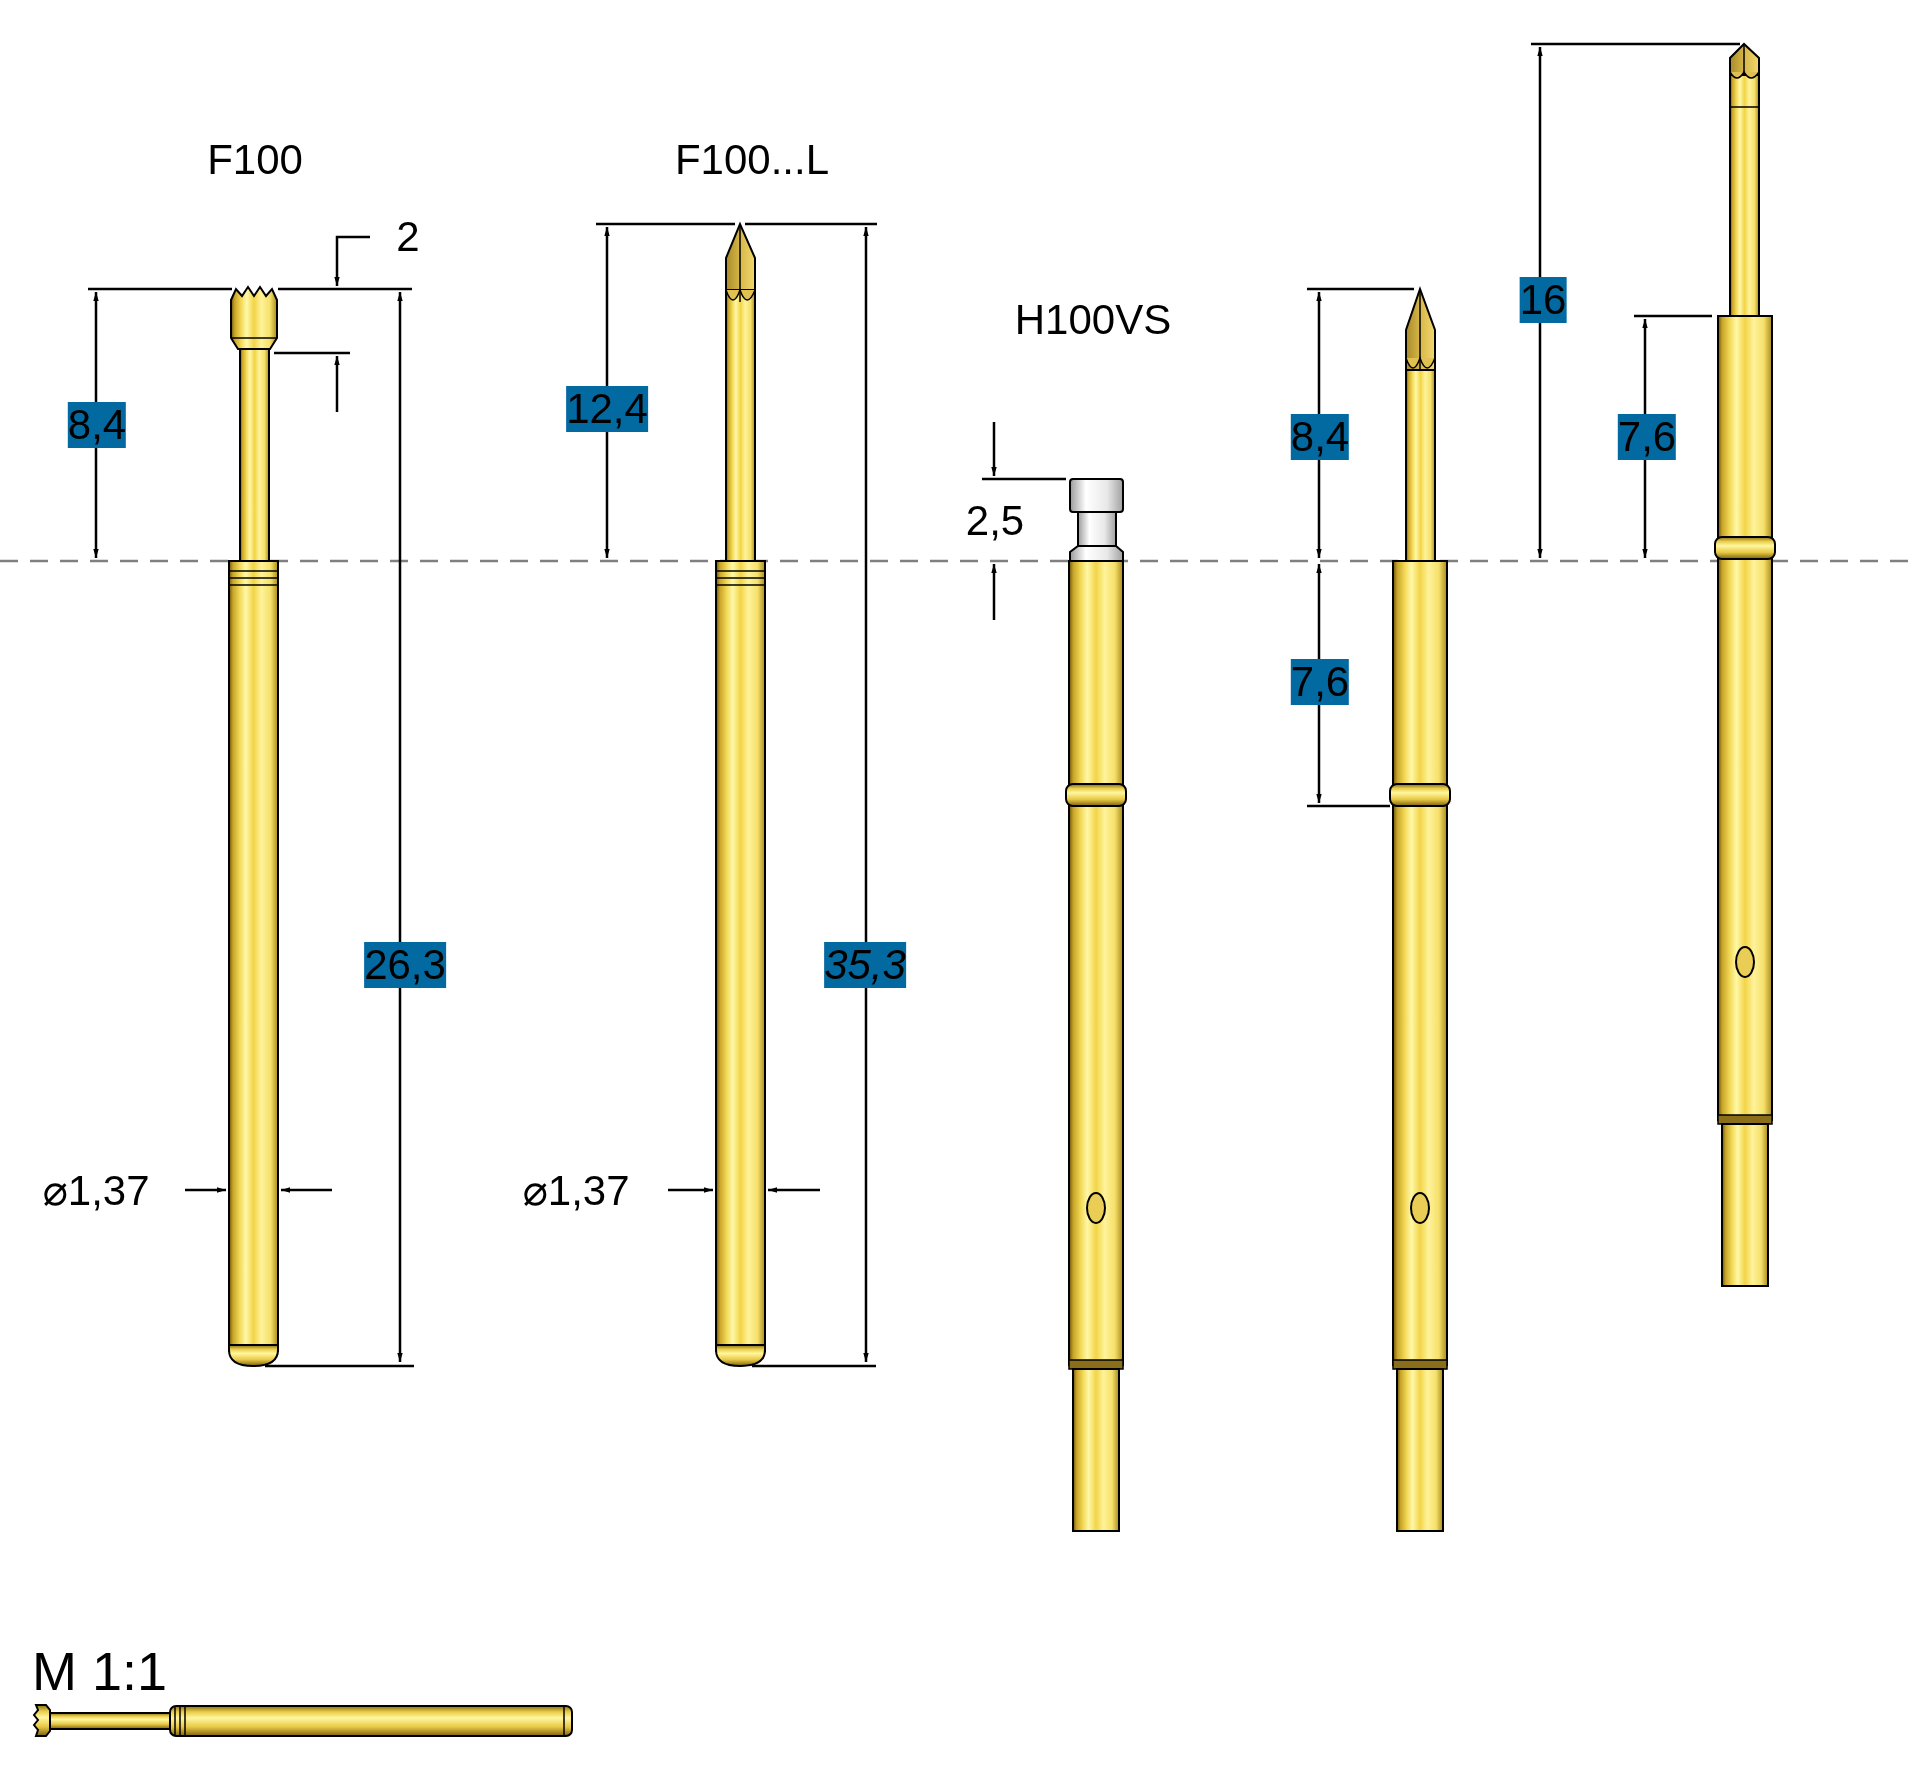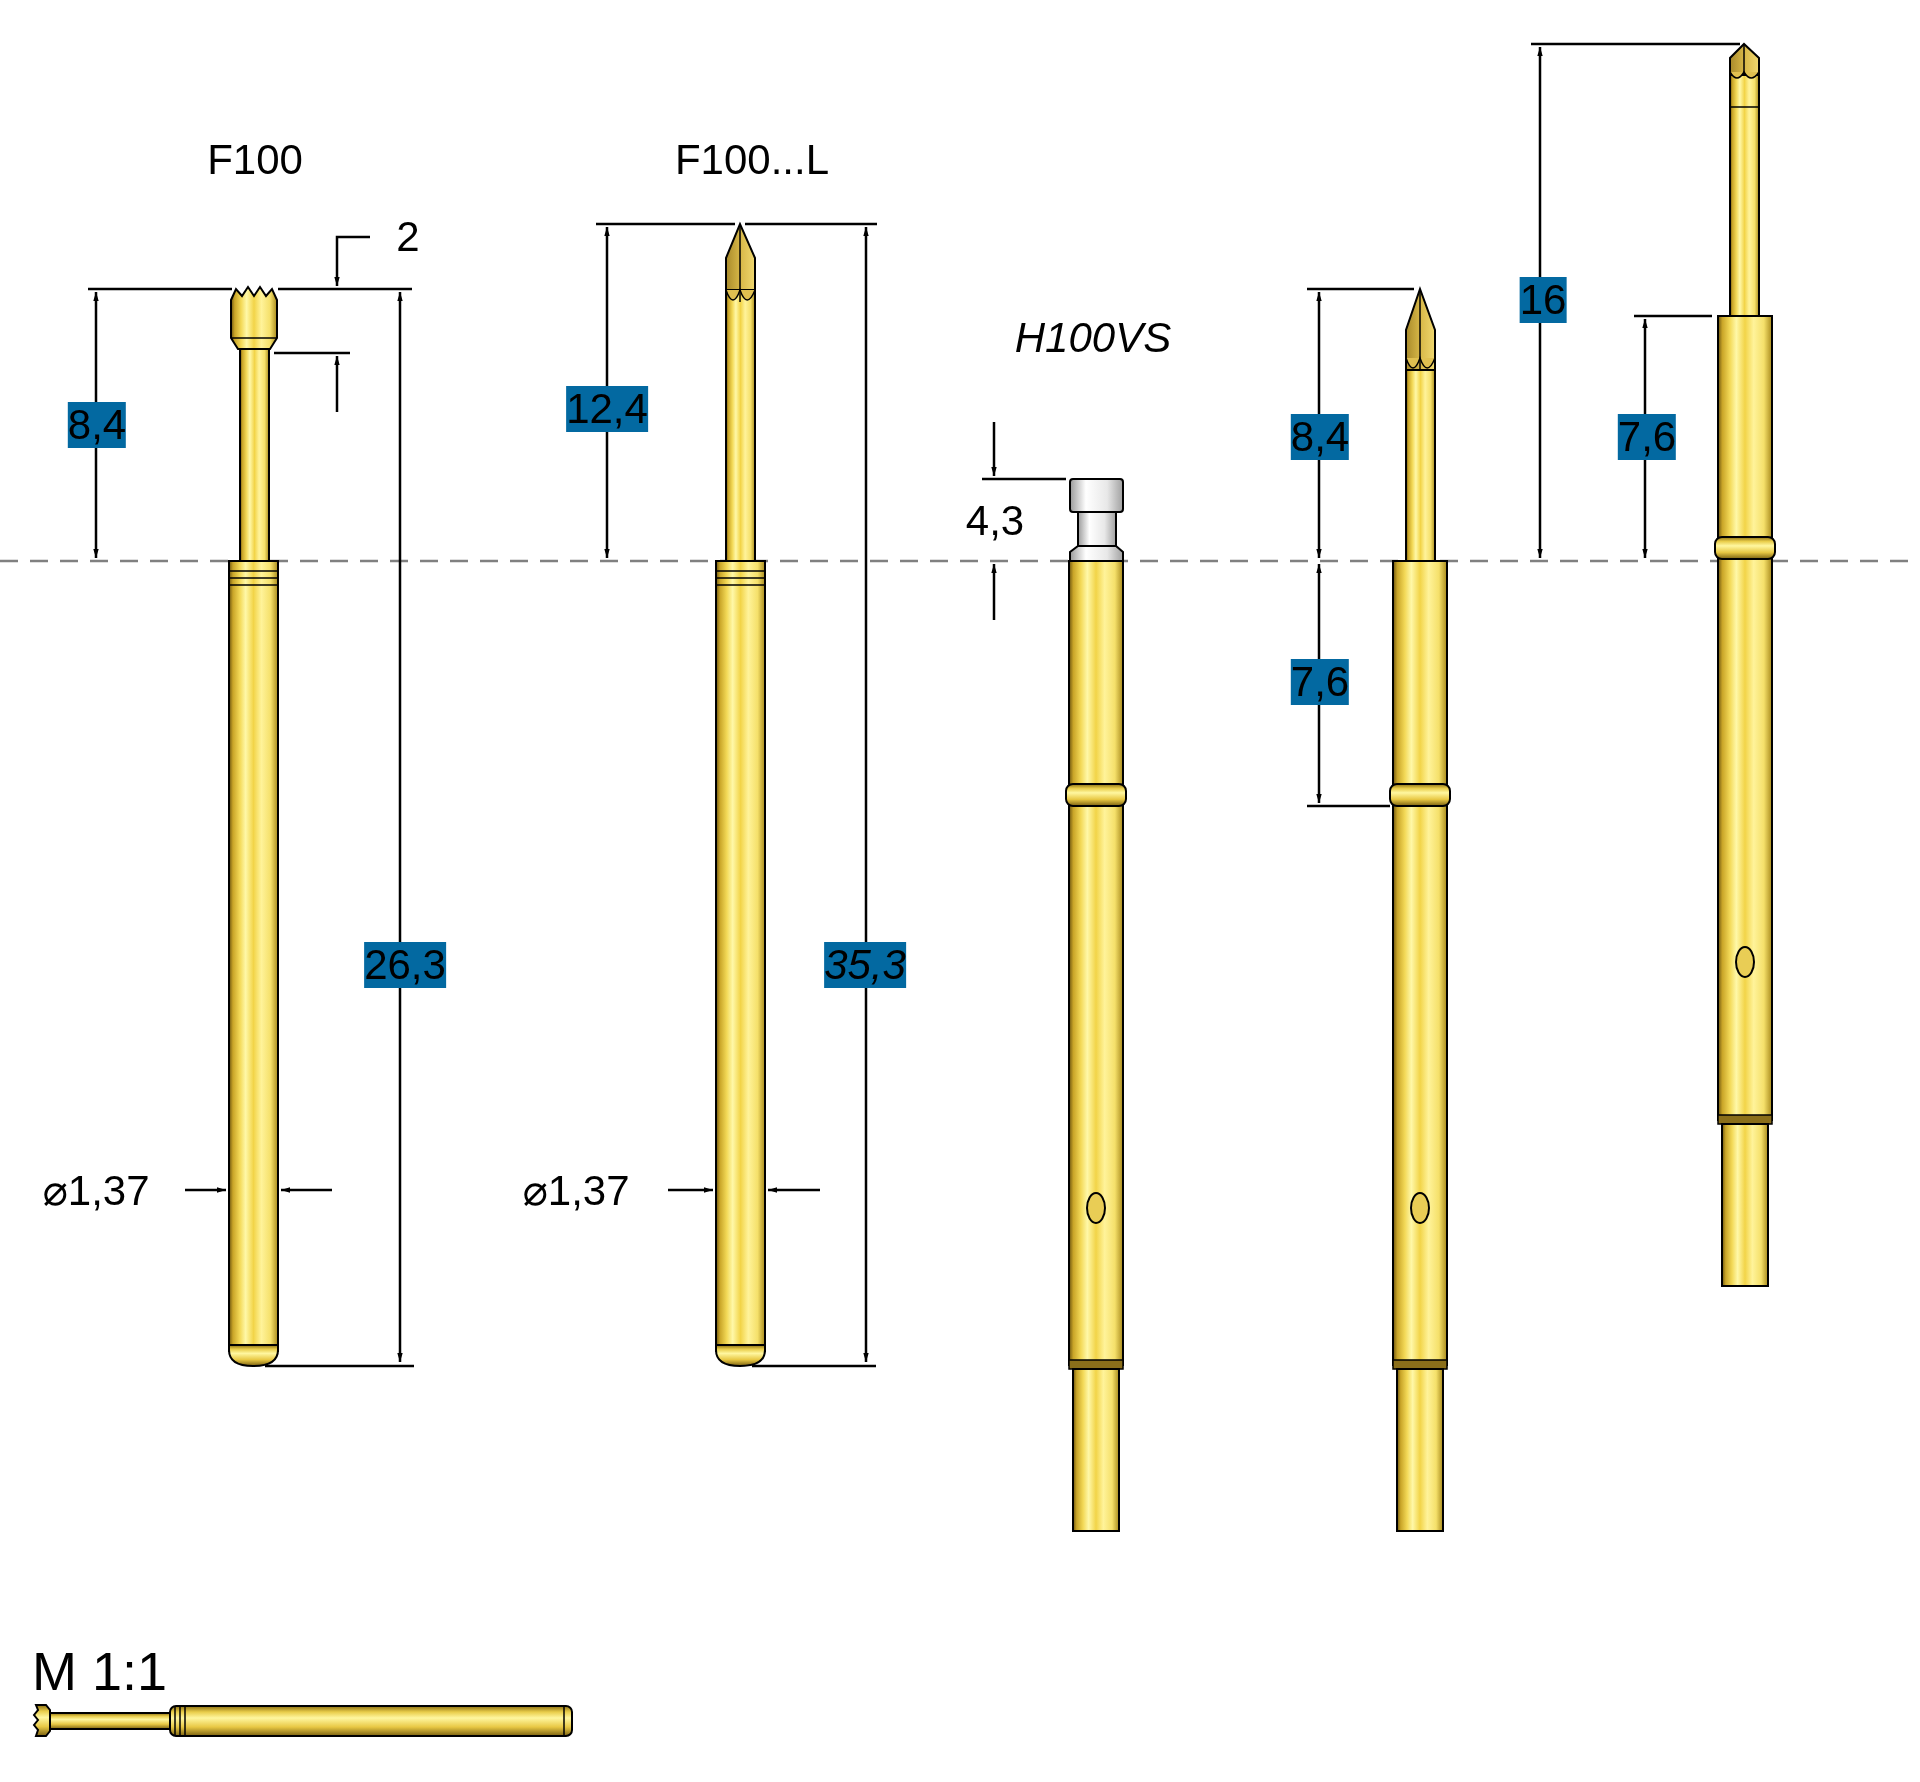--- a/index.html
+++ b/index.html
@@ -175,32 +175,32 @@
       <line x1="175" y1="1706" x2="175" y2="1736"></line>
       <line x1="180" y1="1706" x2="180" y2="1736"></line>
       <line x1="185" y1="1706" x2="185" y2="1736"></line>
       <line x1="564" y1="1707" x2="564" y2="1735"></line>
     </g>
   </g>
 </svg>
 
 <div class="lbl title nobg" style="left:255px; top:160px;">F100</div>
 <div class="lbl title nobg" style="left:752px; top:160px;">F100...L</div>
-<div class="lbl title nobg" style="left:1093px; top:338px;font-style:italic;">H100VS</div>
+<div class="lbl title nobg" style="left:1093px; top:320px;">H100VS</div>
 
 <div class="lbl nobg" style="left:408px; top:237px;">2</div>
 <div class="lbl" style="left:97px; top:425px;">8,4</div>
 <div class="lbl" style="left:405px; top:965px;">26,3</div>
 <div class="lbl nobg" style="left:96px; top:1191px;">⌀1,37</div>
 
 <div class="lbl" style="left:607px; top:409px;">12,4</div>
 <div class="lbl" style="left:865px; top:965px;font-style:italic;">35,3</div>
 <div class="lbl nobg" style="left:576px; top:1191px;">⌀1,37</div>
 
-<div class="lbl nobg" style="left:995px; top:521px;">4,3</div>
+<div class="lbl nobg" style="left:995px; top:521px;">2,5</div>
 
 <div class="lbl" style="left:1320px; top:437px;">8,4</div>
 <div class="lbl" style="left:1320px; top:682px;">7,6</div>
 
 <div class="lbl" style="left:1543px; top:300px;">16</div>
 <div class="lbl" style="left:1647px; top:437px;">7,6</div>
 
 <div class="lbl scale" style="left:32px; top:1642px;">M 1:1</div>
 
 </body></html>

